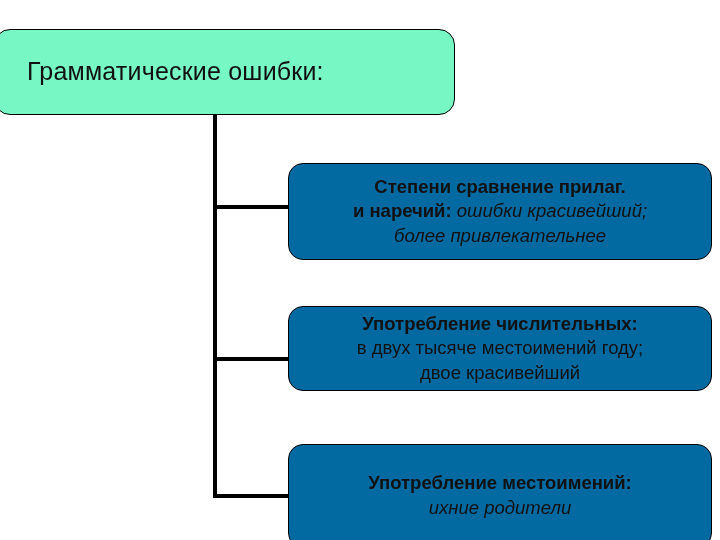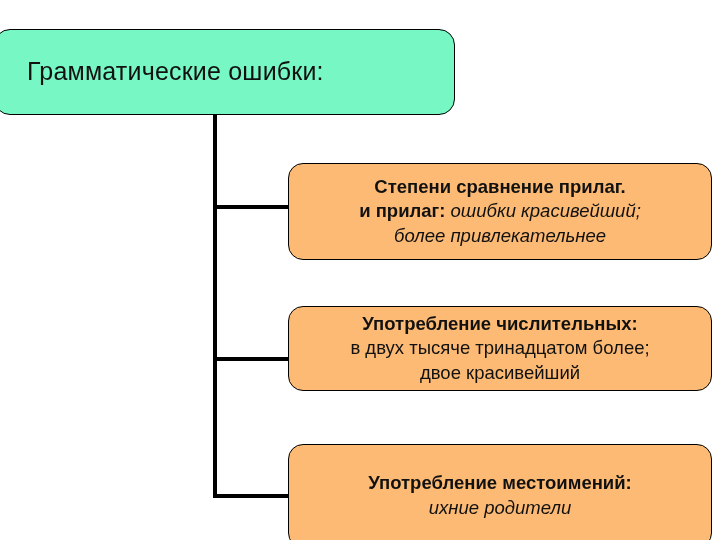--- a/index.html
+++ b/index.html
@@ -65,21 +65,21 @@
     font-weight: normal;
     letter-spacing: 0.2px;
     white-space: nowrap;
   }
 
   
   .box {
     position: absolute;
     left: 288px;
     width: 424px;
-    background: #fdba74;
+    background: #0369a1;
     border: 1.5px solid #000000;
     border-radius: 15px;
     box-sizing: border-box;
     display: flex;
     flex-direction: column;
     justify-content: center;
     text-align: center;
     padding: 4px 10px;
   }
   .box-1 { top: 161px; height: 97px; }
@@ -107,33 +107,33 @@
 
   <div class="title-box">
     <div class="title-text">Грамматические ошибки:</div>
   </div>
 
   <div class="box box-1">
     <div class="line tight">
       <span class="b">Степени сравнение прилаг.</span>
     </div>
     <div class="line tight">
-      <span class="b">и прилаг:</span><span class="i"> ошибки красивейший;</span>
+      <span class="b">и наречий:</span><span class="i"> ошибки красивейший;</span>
     </div>
     <div class="line tight">
       <span class="i">более привлекательнее</span>
     </div>
   </div>
 
   <div class="box box-2">
     <div class="line">
       <span class="b">Употребление числительных:</span>
     </div>
     <div class="line">
-      <span class="r">в двух тысяче тринадцатом более;</span>
+      <span class="r">в двух тысяче местоимений году;</span>
     </div>
     <div class="line">
       <span class="r">двое красивейший</span>
     </div>
   </div>
 
   <div class="box box-3">
     <div class="line">
       <span class="b">Употребление местоимений:</span>
     </div>

